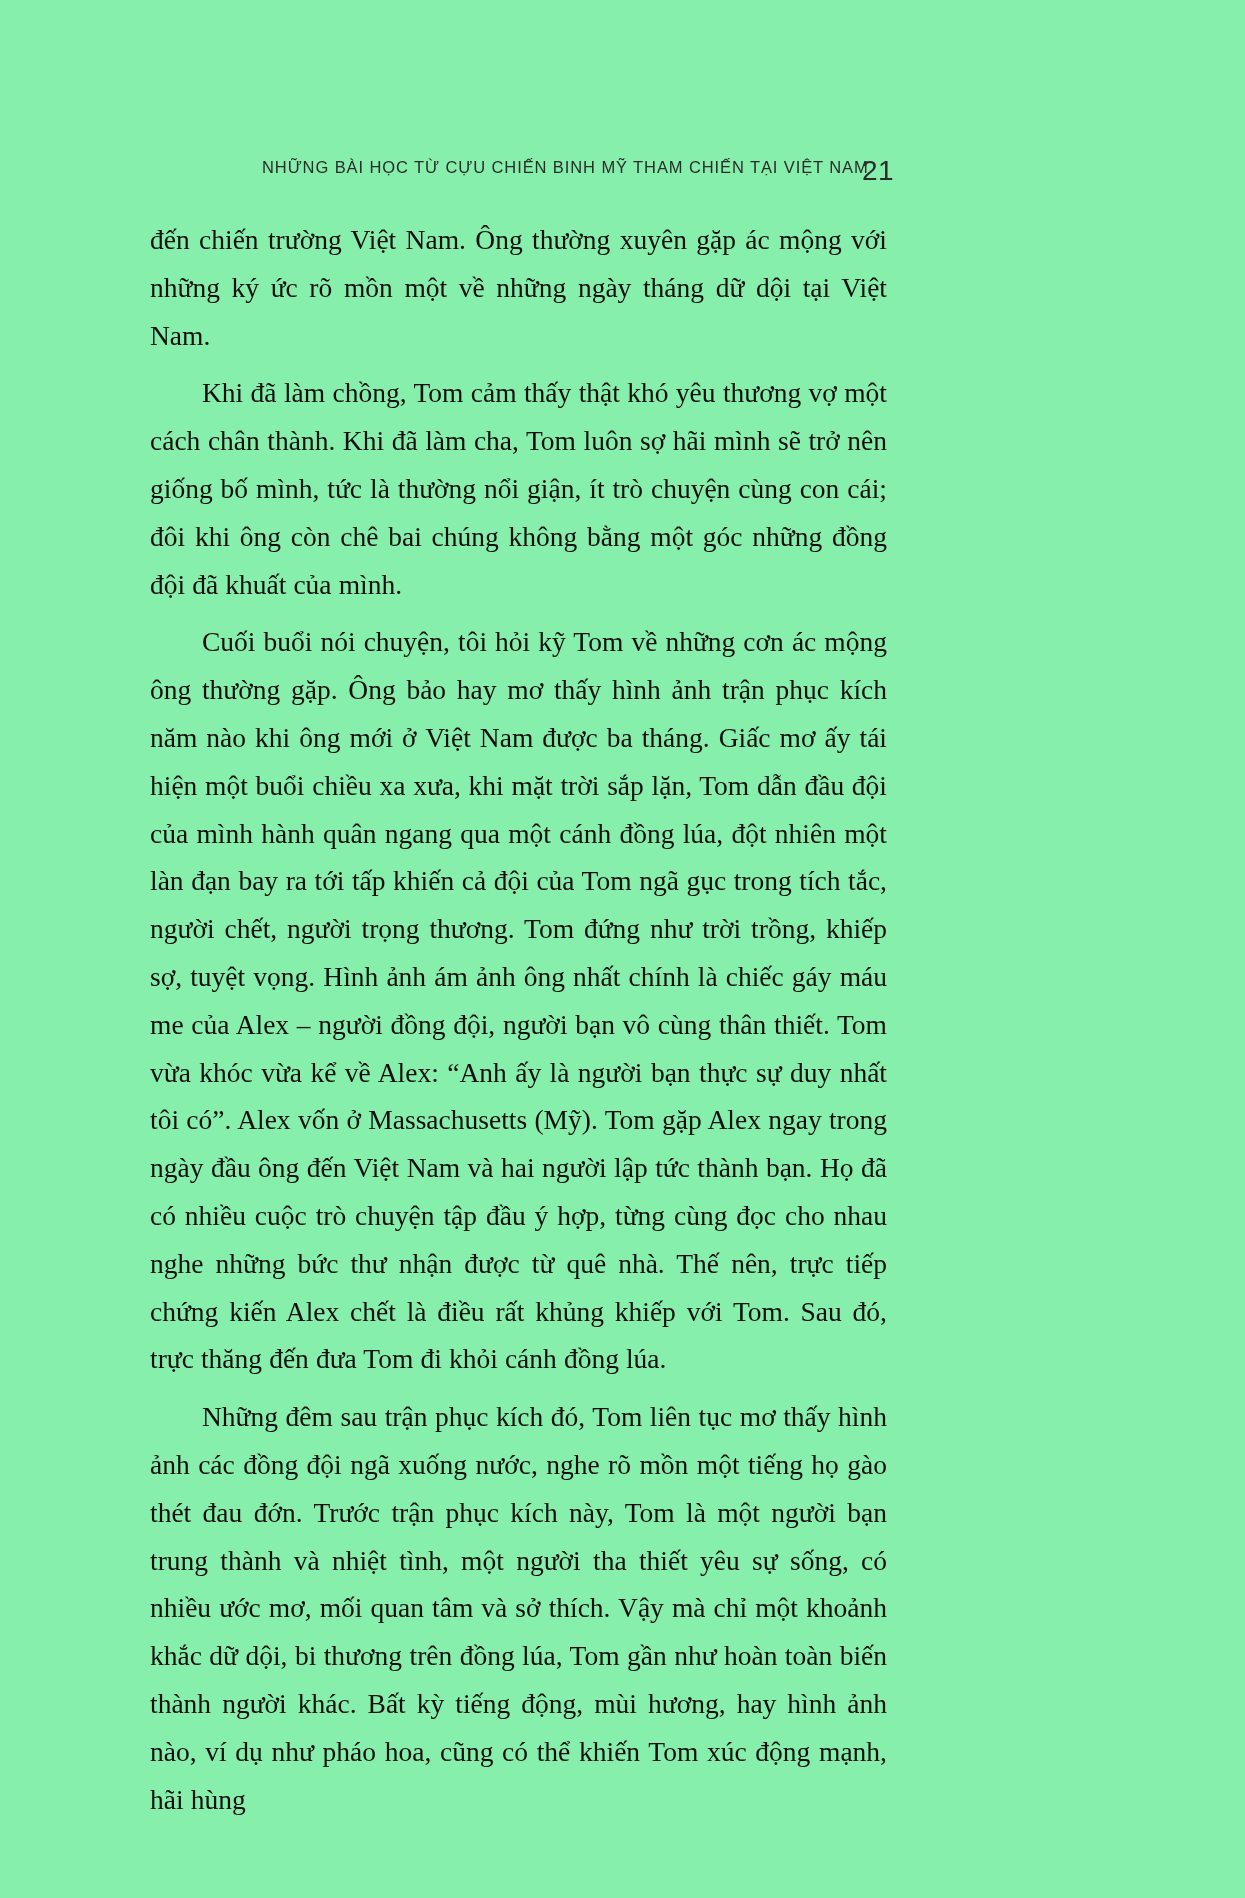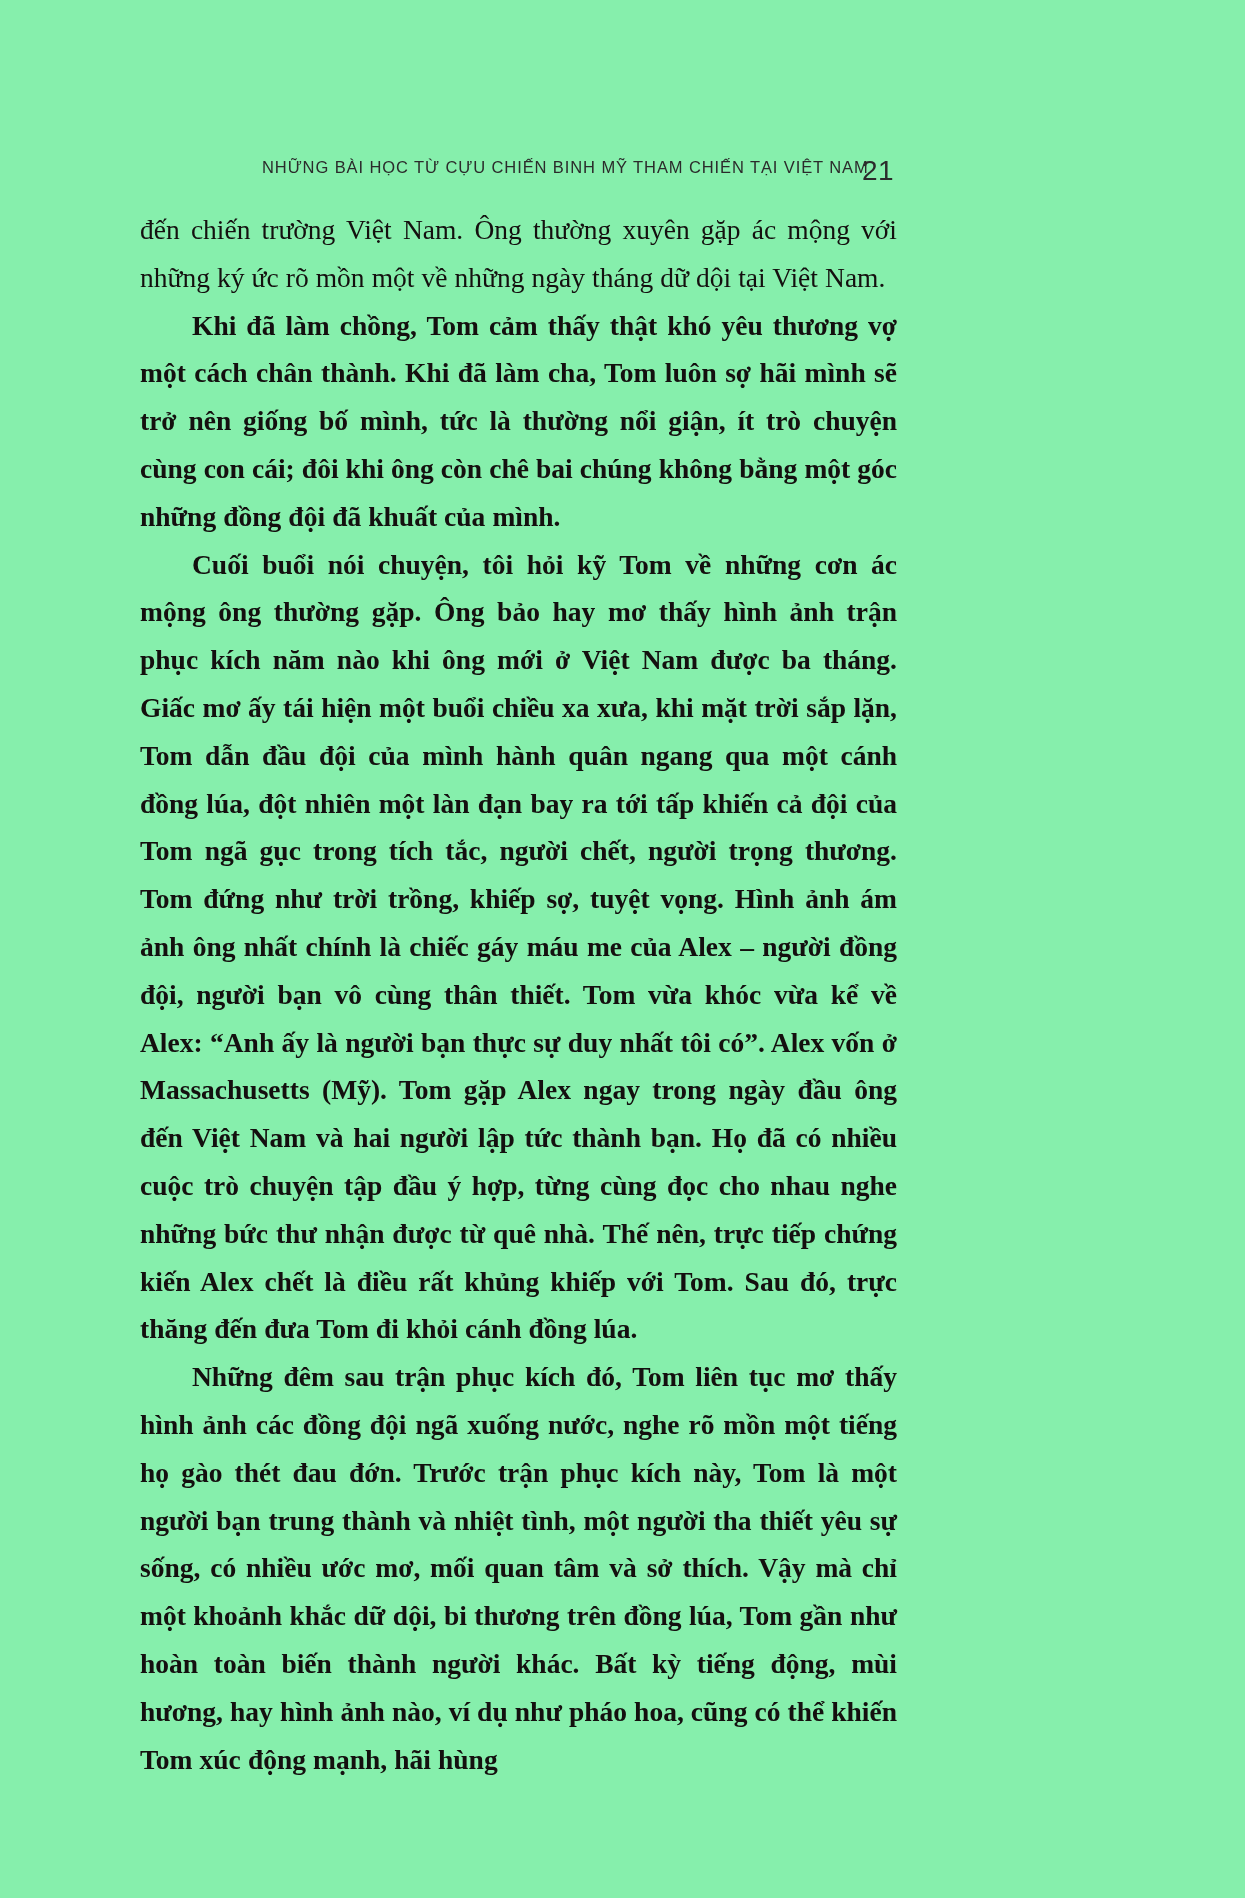--- a/index.html
+++ b/index.html
@@ -41,34 +41,33 @@
   }
 
   
   .textblock {
     position: absolute;
     left: 140px;
     top: 206px;
     width: 757px;
   }
   .textblock p {
-    margin: 0;
+    margin: 10px;
     font-family: "Liberation Serif", "DejaVu Serif", serif;
     font-size: 27.5px;
     line-height: 47.8px;
     color: #14100f;
     text-align: justify;
     text-justify: inter-word;
     -webkit-hyphens: none;
     hyphens: none;
     word-spacing: 0.2px;
   }
   .textblock p.indent {
     text-indent: 52px;
-    font-weight: bold;
   }
   .textblock p.noindent {
     text-indent: 0;
   }
 </style>
 </head>
 <body>
 
 <div class="page">
 

